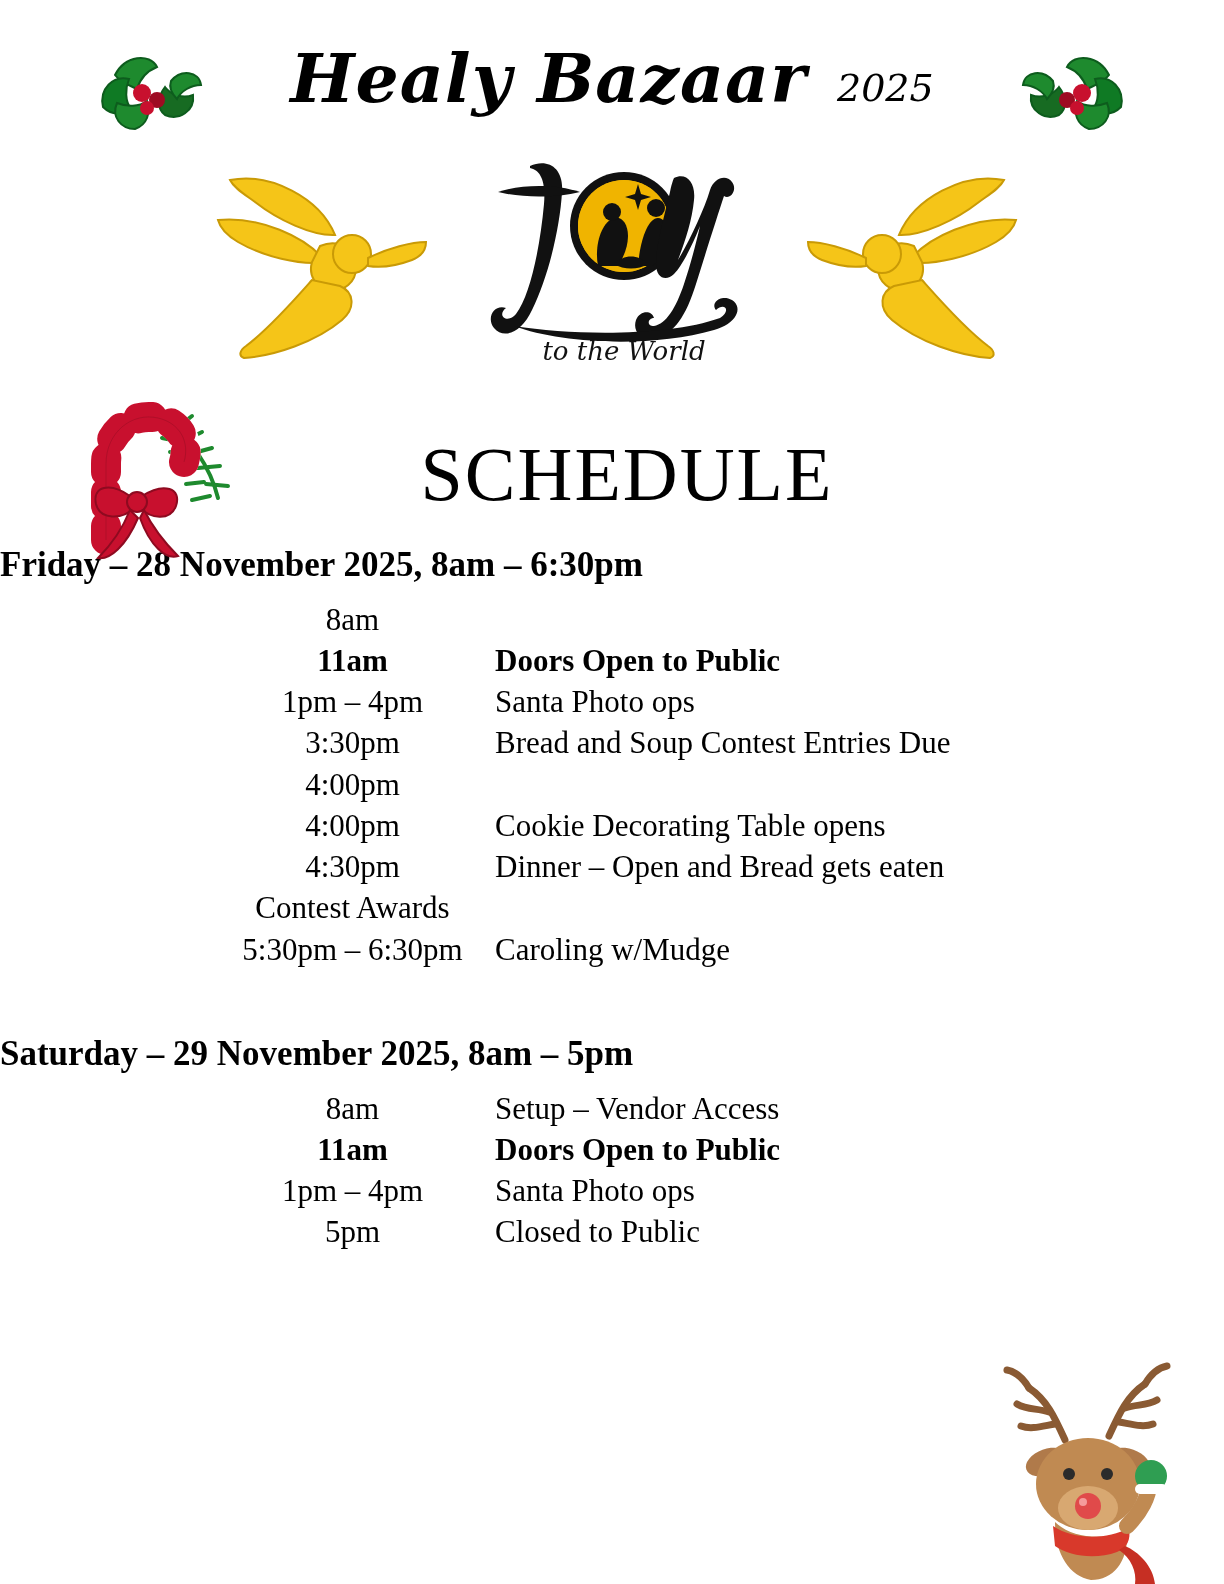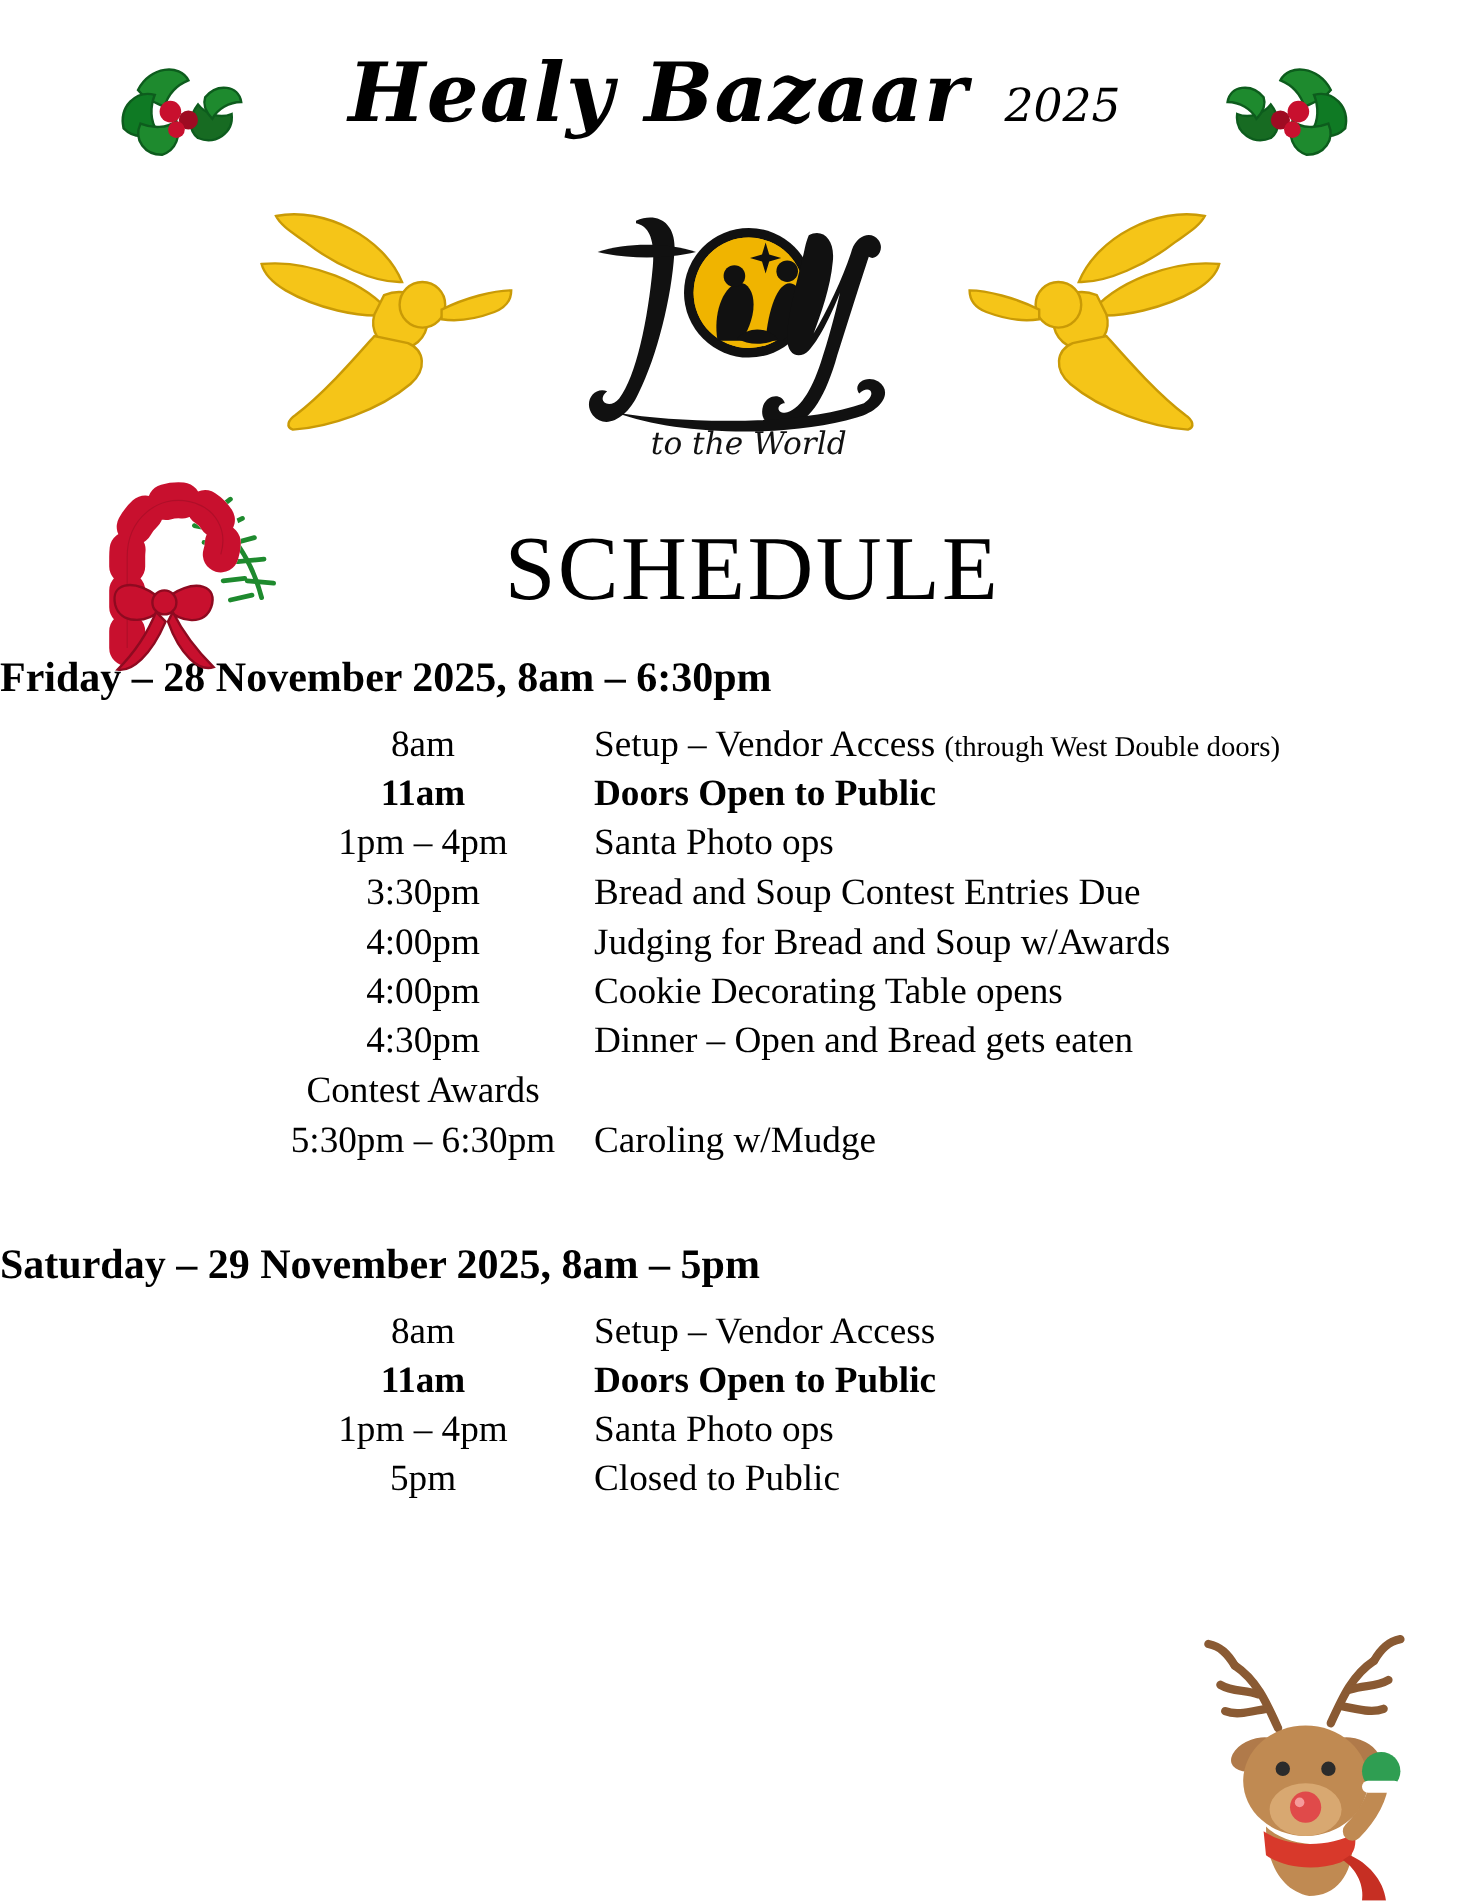--- a/index.html
+++ b/index.html
@@ -63,21 +63,21 @@
     position: absolute;
     width: 230px;
     height: 215px;
   }
   .angel-left { top: 150px; left: 200px; }
   .angel-right { top: 150px; right: 190px; }
 
   
   .joy-logo {
     position: absolute;
-    top: 166px;
+    top: 148px;
     left: 50%;
     margin-left: -160px;
     width: 320px;
     height: 230px;
   }
 
   
   .schedule-head-row {
     position: relative;
     margin-top: 35px;
@@ -265,41 +265,39 @@
 </div>
 
 <div class="content">
 
   <div class="day-block">
     <div class="day-heading">Friday – 28 November 2025, 8am – 6:30pm</div>
     <div class="rows">
 
       <div class="row">
         <span class="time">8am</span>
-        <span class="desc"><span>Setup – Vendor Access </span><span class="small">(through West Double doors)</span></span>
       </div>
 
       <div class="row bold">
         <span class="time">11am</span>
         <span class="desc">Doors Open to Public</span>
       </div>
 
       <div class="row">
         <span class="time">1pm – 4pm</span>
         <span class="desc">Santa Photo ops</span>
       </div>
 
       <div class="row">
         <span class="time">3:30pm</span>
         <span class="desc">Bread and Soup Contest Entries Due</span>
       </div>
 
       <div class="row">
         <span class="time">4:00pm</span>
-        <span class="desc">Judging for Bread and Soup w/Awards</span>
       </div>
 
       <div class="row">
         <span class="time">4:00pm</span>
         <span class="desc">Cookie Decorating Table opens</span>
       </div>
 
       <div class="row">
         <span class="time">4:30pm</span>
         <span class="desc">Dinner – Open and Bread gets eaten</span>

